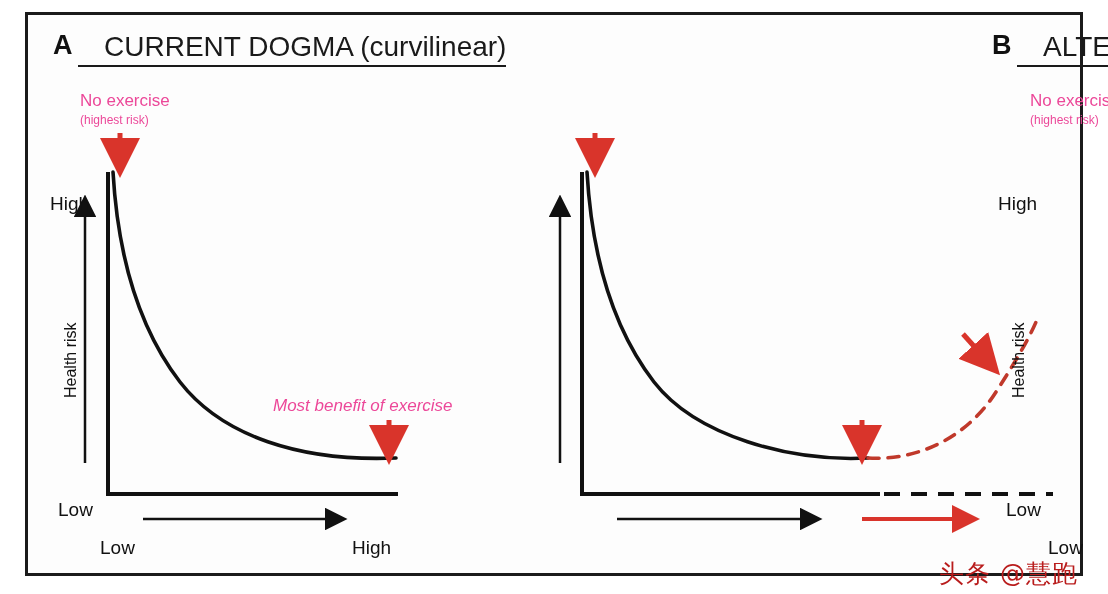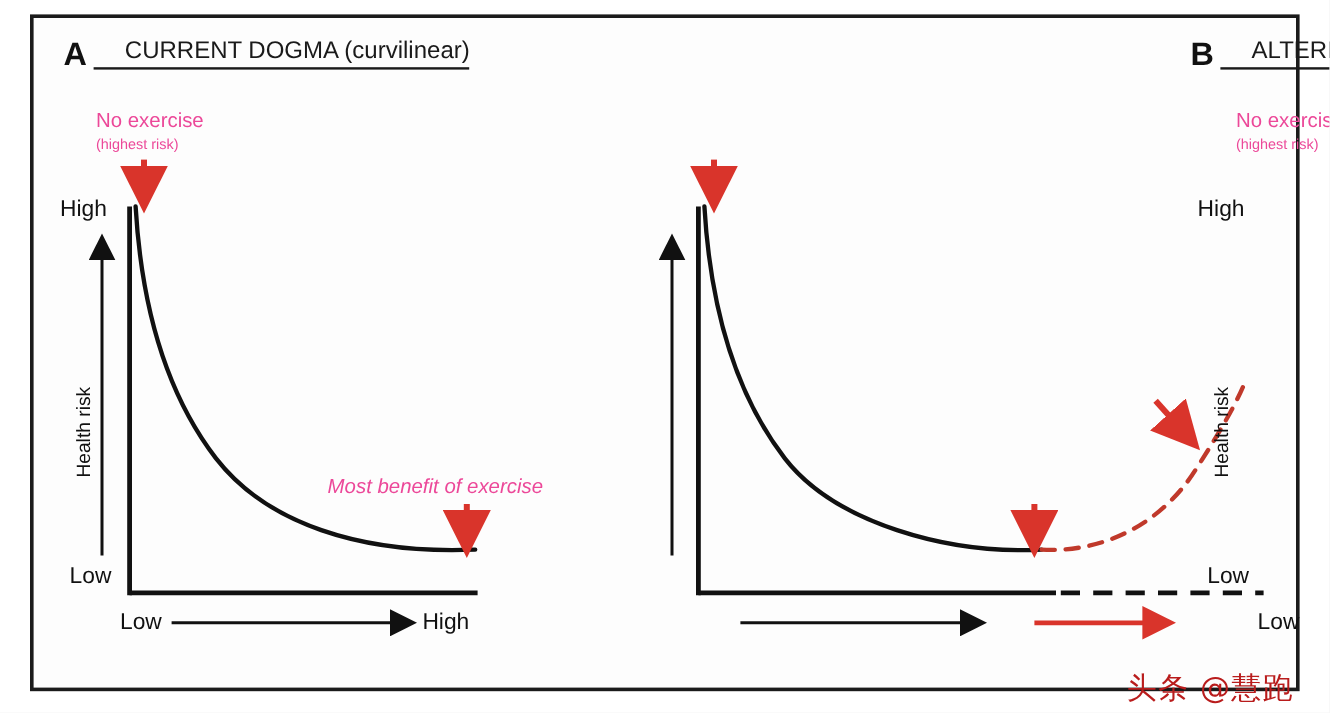--- a/index.html
+++ b/index.html
@@ -31,21 +31,21 @@
 
   .panel-letter {
     position: absolute;
     font-weight: bold;
     font-size: 27px;
     color: #111;
     letter-spacing: 0px;
   }
   .panel-title {
     position: absolute;
-    font-size: 20px;
+    font-size: 28px;
     color: #1a1a1a;
     white-space: nowrap;
     border-bottom: 2px solid #1a1a1a;
     padding-bottom: 2px;
     padding-left: 26px;
   }
 
   .annot-blue {
     position: absolute;
     color: #ec4899;
@@ -53,20 +53,21 @@
     white-space: nowrap;
     line-height: 1.22;
   }
   .annot-blue.small { font-size: 12px; }
 
   .axis-label {
     position: absolute;
     color: #111;
     font-size: 19px;
     white-space: nowrap;
+    margin-top: 29px;
   }
   .axis-name {
     position: absolute;
     color: #111;
     font-size: 16px;
     white-space: nowrap;
   }
   .axis-name.vertical {
     transform-origin: 0 0;
     transform: rotate(-90deg);

